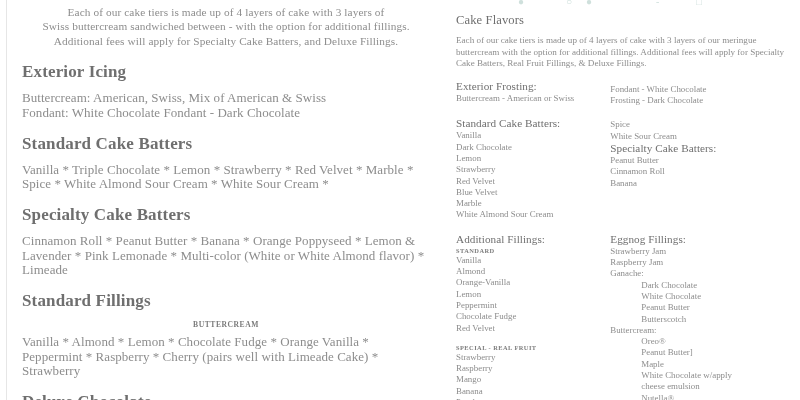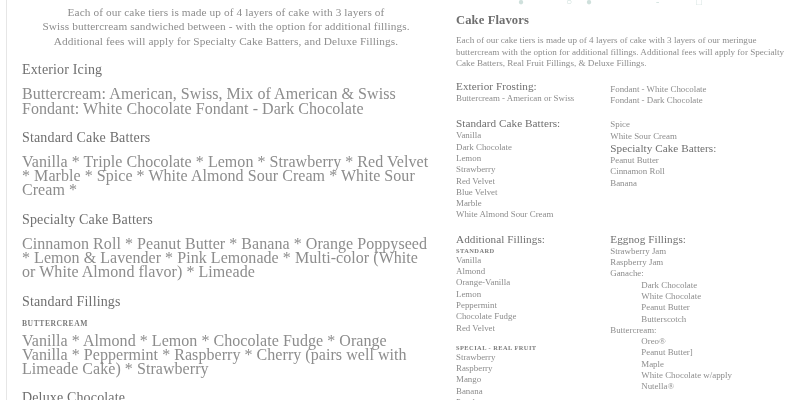--- a/index.html
+++ b/index.html
@@ -27,35 +27,36 @@
     text-align:center;
     font-size:11.3px;
     line-height:14.4px;
     color:#8d8d8d;
     padding-top:5px;
     letter-spacing:.1px;
   }
   .intro div { white-space:nowrap; }
 
   h2.sec {
-    font-size:14px;
-    font-weight:normal;
+    font-size:17px;
+    font-weight:bold;
     color:#6f6f6f;
     margin:14px 0 9px 0;
     letter-spacing:.15px;
   }
   .sub {
     font-size:7.6px;
     font-weight:bold;
     letter-spacing:.55px;
     color:#7b7b7b;
     margin:7px 0 6px 0;
+    text-align:center;
   }
   p.body {
-    font-size:16px;
+    font-size:13px;
     line-height:14.3px;
     color:#8d8d8d;
     letter-spacing:.05px;
   }
 
   
   .right-panel {
     width:350px; height:400px;
     padding:0 6px 0 6px;
     position:relative;
@@ -63,21 +64,21 @@
   }
   .ghost-row {
     height:9px;
     position:relative;
   }
   .ghost-row span {
     position:absolute; top:-4px;
     color:#cfe0dc; font-size:10px;
   }
   .r-title {
-    font-size:12.6px; font-weight:bold; color:#6f6f6f;
+    font-size:12.6px; font-weight:normal; color:#6f6f6f;
     margin:4px 0 7px 0; letter-spacing:.1px;
   }
   .r-intro {
     font-size:9.1px; line-height:11.6px; color:#8d8d8d;
     margin-bottom:10px;
   }
   .r-cols { display:flex; }
   .r-col-a { width:157px; }
   .r-col-b { width:187px; }
   .r-head {
@@ -143,21 +144,21 @@
     <div class="r-title">Cake Flavors</div>
     <div class="r-intro">Each of our cake tiers is made up of 4 layers of cake with 3 layers of our meringue buttercream with the option for additional fillings. Additional fees will apply for Specialty Cake Batters, Real Fruit Fillings, &amp; Deluxe Fillings.</div>
 
     <div class="r-cols">
       <div class="r-col-a">
         <div class="r-head">Exterior Frosting:</div>
         <div class="r-item">Buttercream  - American or Swiss</div>
       </div>
       <div class="r-col-b">
         <div class="r-item" style="margin-top:4px">Fondant - White Chocolate</div>
-        <div class="r-item">Fondant - Dark Chocolate</div>
+        <div class="r-item">Frosting - Dark Chocolate</div>
       </div>
     </div>
 
     <div class="r-cols" style="margin-top:11px">
       <div class="r-col-a">
         <div class="r-head">Standard Cake Batters:</div>
         <div class="r-item">Vanilla</div>
         <div class="r-item">Dark Chocolate</div>
         <div class="r-item">Lemon</div>
         <div class="r-item">Strawberry</div>
@@ -202,19 +203,20 @@
         <div class="r-item">Ganache:</div>
         <div class="r-item indent">Dark Chocolate</div>
         <div class="r-item indent">White Chocolate</div>
         <div class="r-item indent">Peanut Butter</div>
         <div class="r-item indent">Butterscotch</div>
         <div class="r-item">Buttercream:</div>
         <div class="r-item indent">Oreo®</div>
         <div class="r-item indent">Peanut Butter]</div>
         <div class="r-item indent">Maple</div>
         <div class="r-item indent">White Chocolate w/apply</div>
+        <div class="r-item indent">cheese emulsion</div>
         <div class="r-item indent">Nutella®</div>
 
       </div>
     </div>
 
   </div>
 </div>
 
 </body></html>

